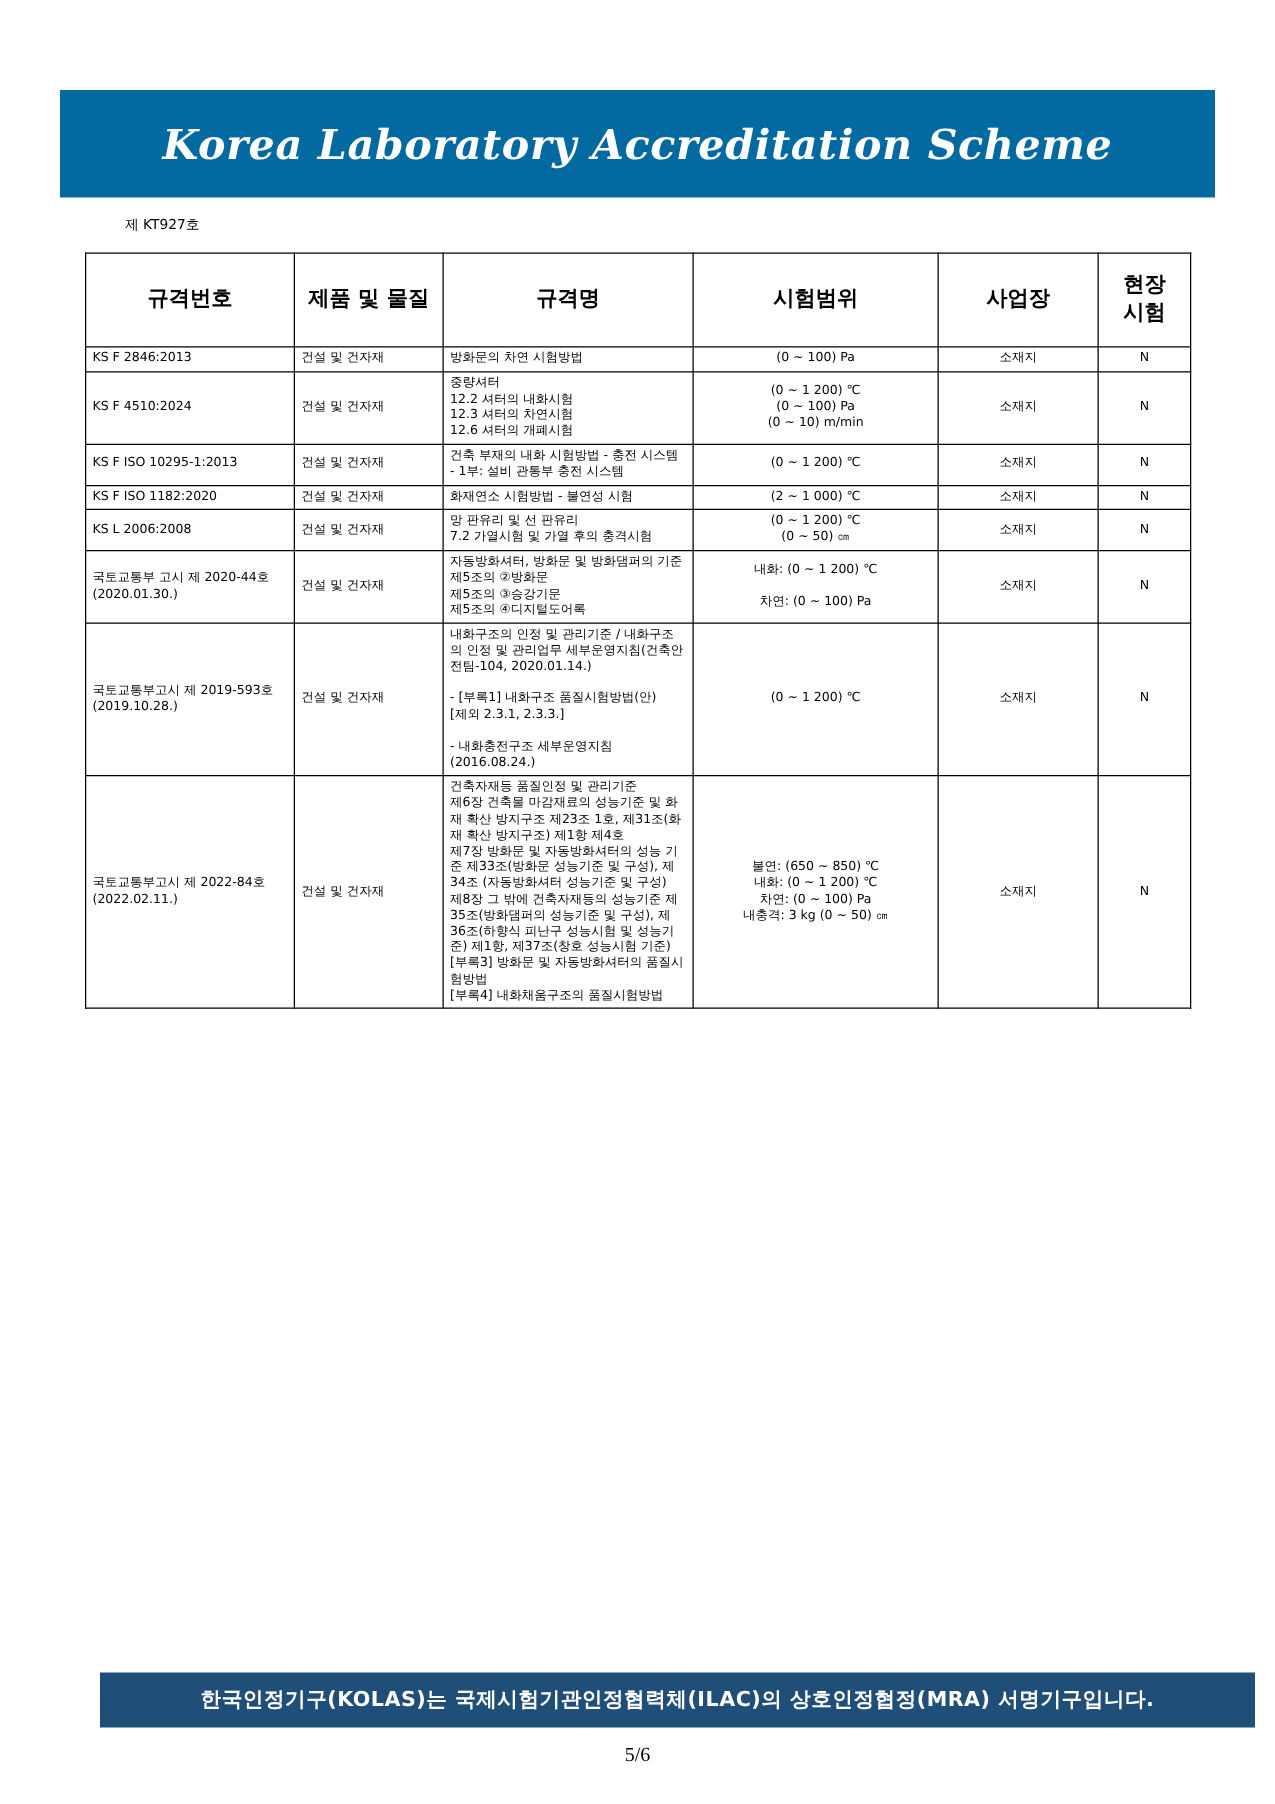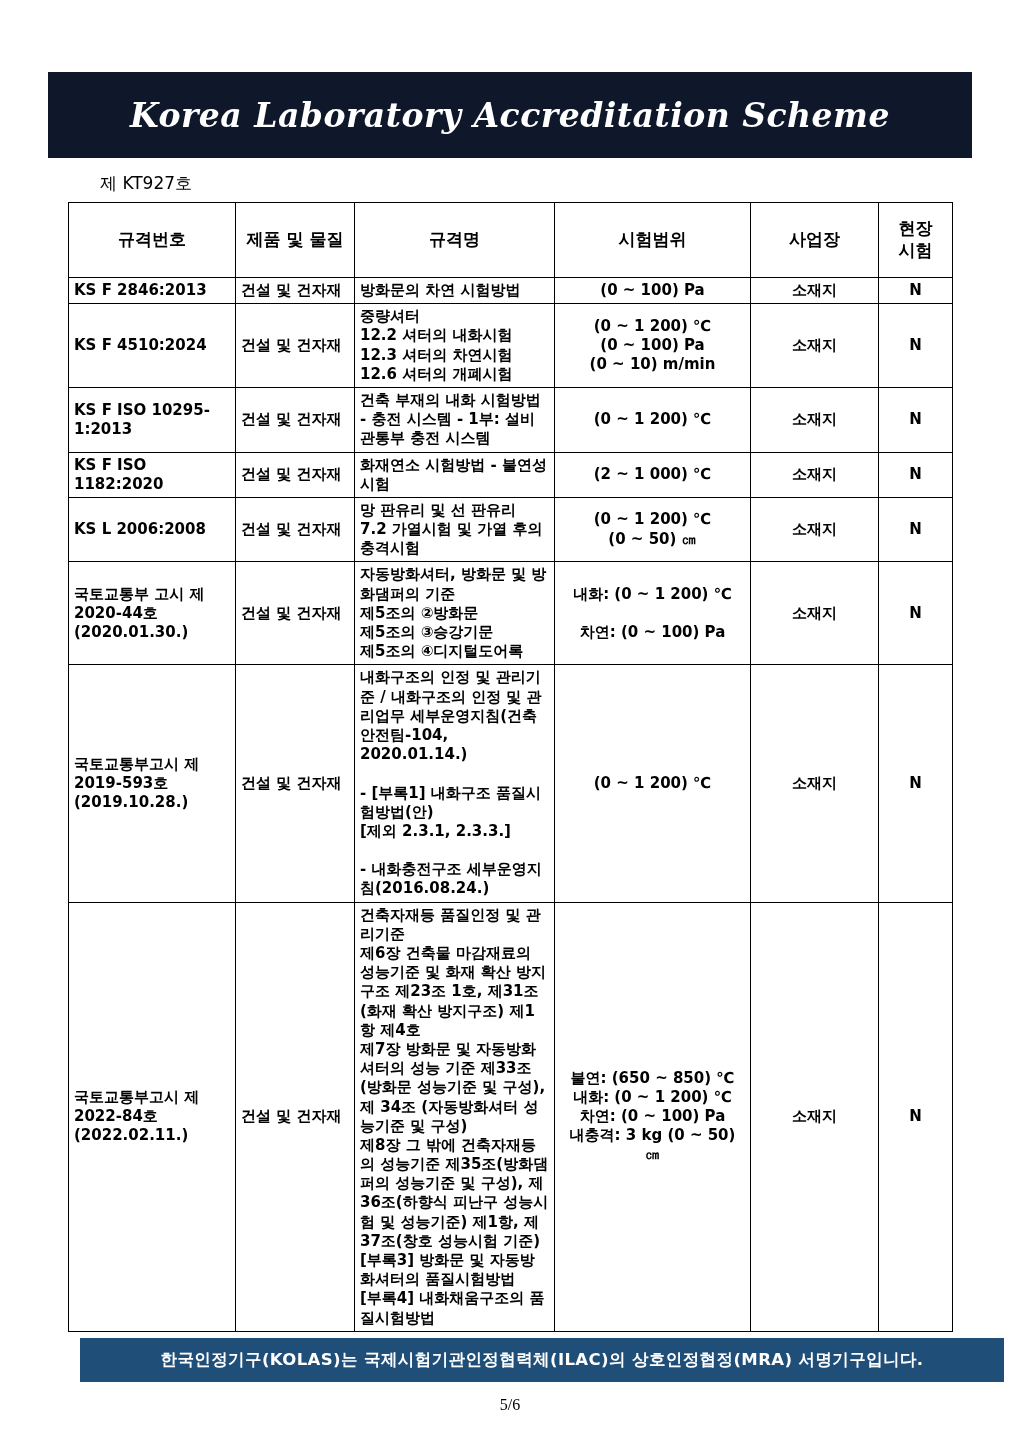--- a/index.html
+++ b/index.html
@@ -19,57 +19,56 @@
     width: 1020px;
     height: 1443px;
     box-sizing: border-box;
   }
   .header-band {
     position: absolute;
     left: 48px;
     top: 72px;
     width: 924px;
     height: 86px;
-    background: #0f172a;
+    background: #0369a1;
     display: flex;
     align-items: center;
     justify-content: center;
   }
   .header-title {
     color: #ffffff;
     font-family: "DejaVu Serif", serif;
     font-style: italic;
     font-weight: bold;
     font-size: 33px;
     letter-spacing: 0.5px;
     white-space: nowrap;
   }
   .doc-number {
     position: absolute;
     left: 100px;
     top: 172px;
-    font-size: 17px;
+    font-size: 11px;
     font-family: "DejaVu Sans", sans-serif;
   }
   table.main {
     position: absolute;
     left: 68px;
     top: 202px;
     width: 884px;
     border-collapse: collapse;
     table-layout: fixed;
   }
   table.main td, table.main th {
     border: 1px solid #000;
     vertical-align: middle;
     font-family: "DejaVu Sans", sans-serif;
-    font-size: 15px;
+    font-size: 10px;
     line-height: 1.28;
     padding: 3px 5px;
-    font-weight: bold;
   }
   table.main thead th {
     text-align: center;
     font-weight: bold;
     font-size: 17px;
     height: 66px;
     padding: 4px 2px;
   }
   col.c0 { width: 167px; }
   col.c1 { width: 119px; }

